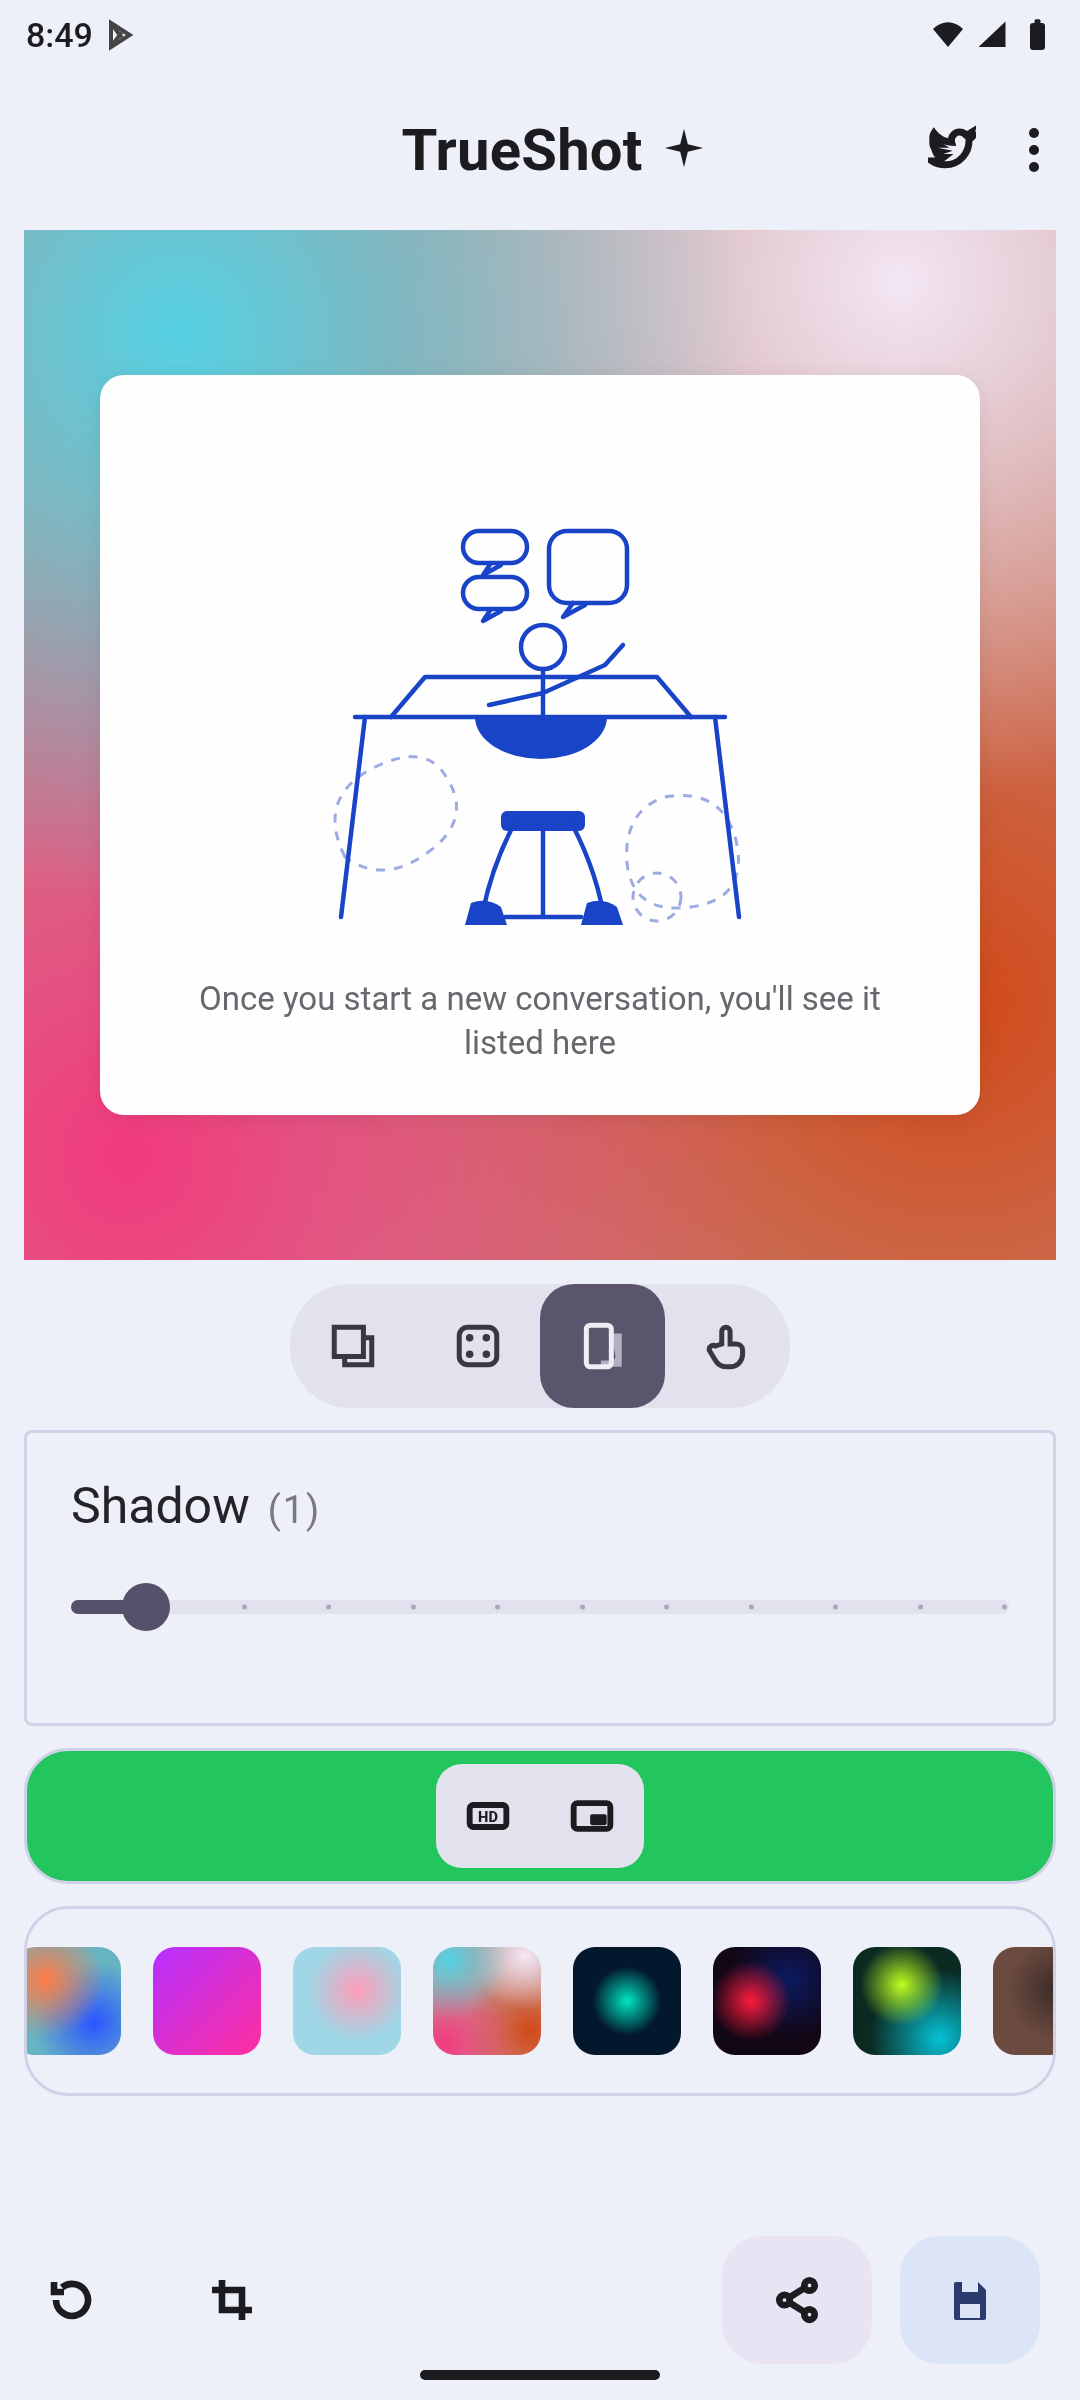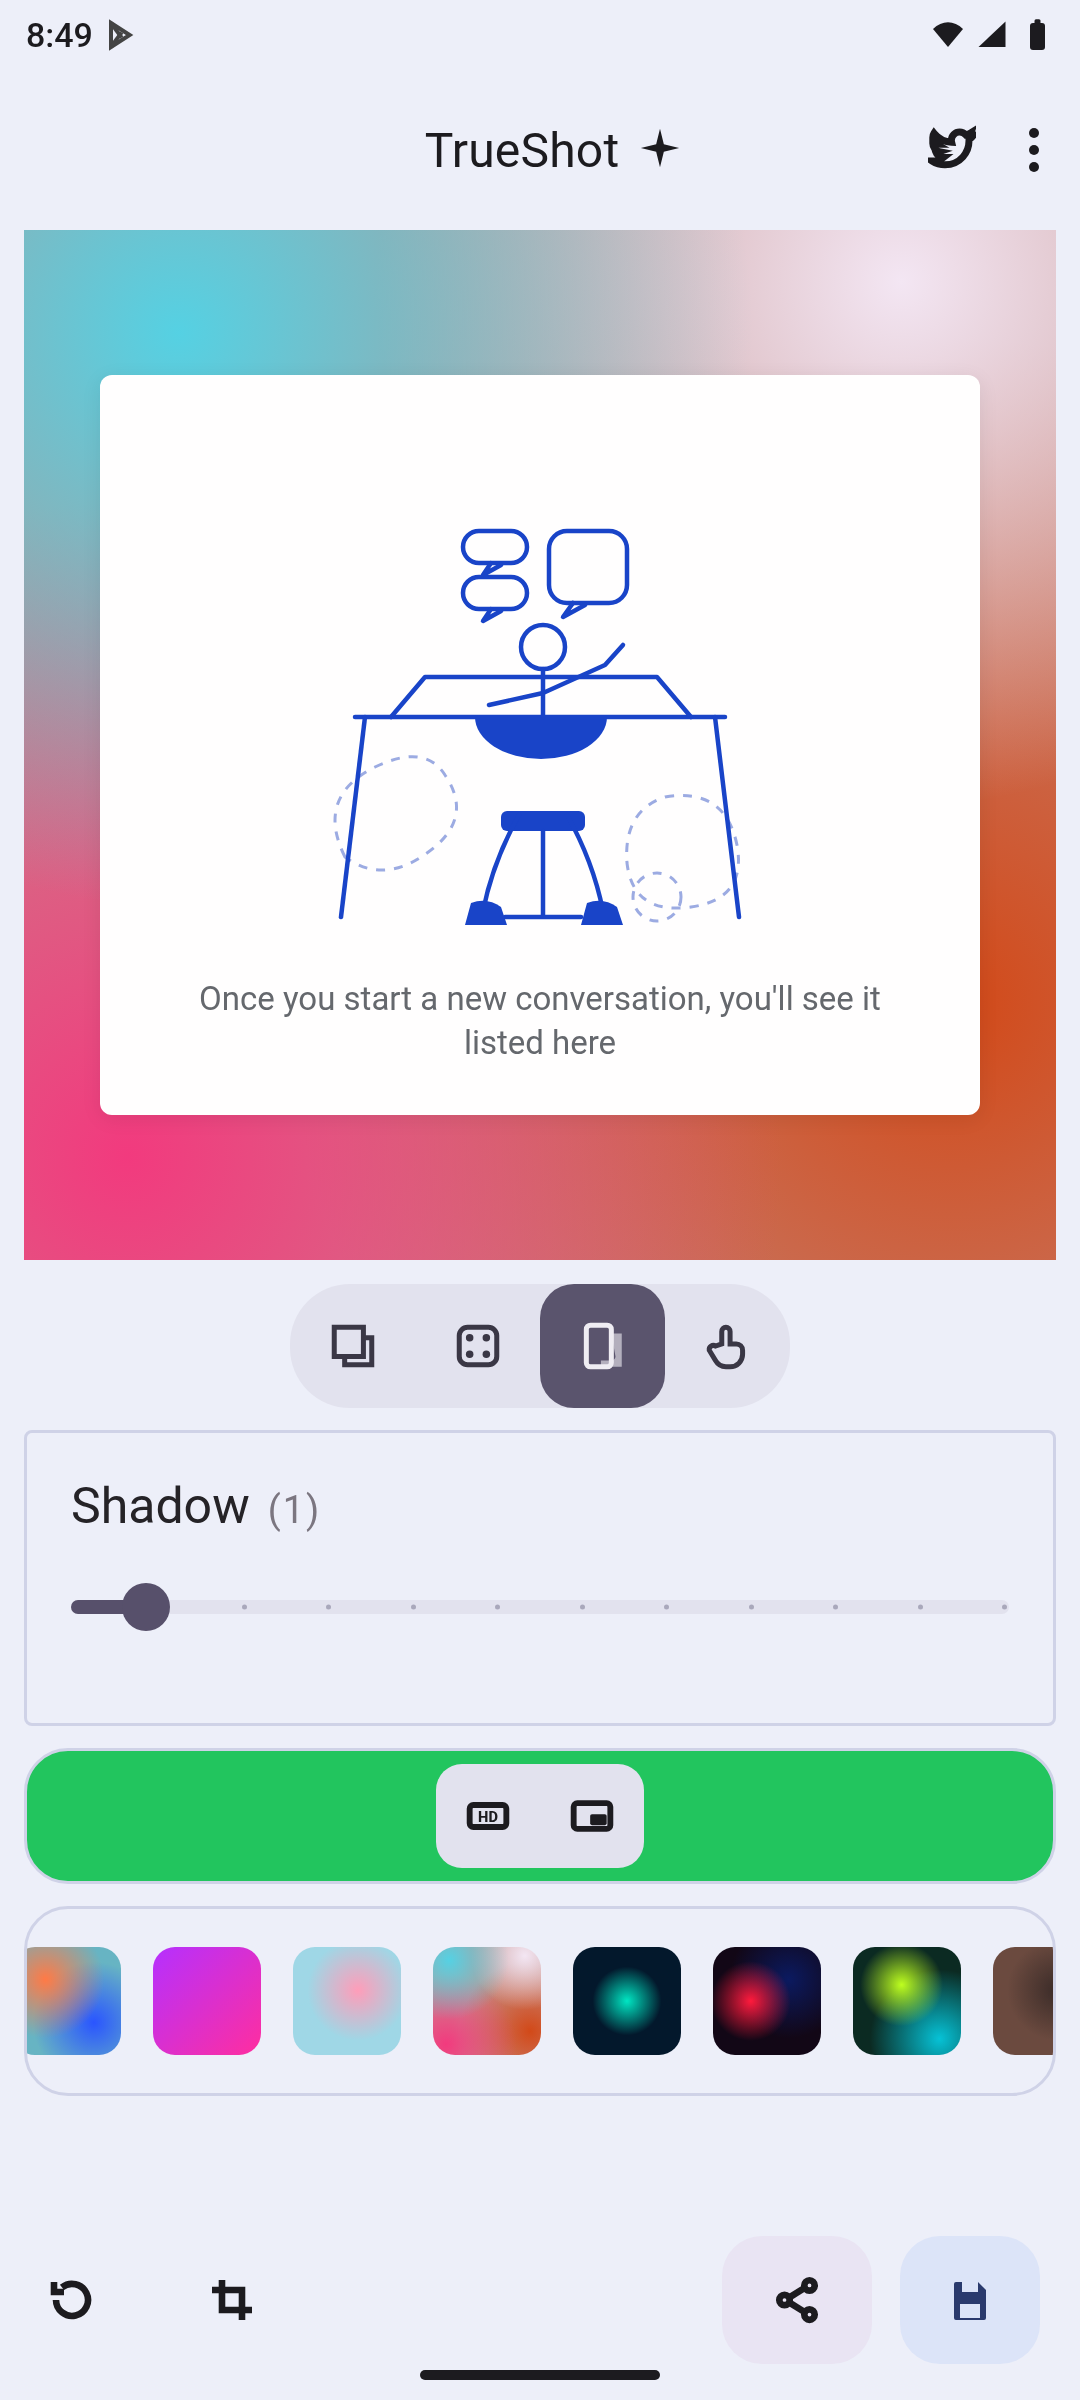--- a/index.html
+++ b/index.html
@@ -26,21 +26,21 @@
 .wifi-ic, .cell-ic, .batt-ic { display: inline-flex; }
 .wifi-ic svg, .cell-ic svg, .batt-ic svg { width: 36px; height: 36px; fill: #1c1b1f; }
 
 .app-bar {
   height: 160px;
   display: flex; align-items: center; justify-content: space-between;
   padding: 0 40px;
   background: #edeff9;
 }
 .app-title-wrap { display: flex; align-items: center; gap: 18px; flex: 1; justify-content: center; margin-left: 70px;}
-.app-title { font-size: 48px; font-weight: 400; letter-spacing: 0.2px;}
+.app-title { font-size: 58px; font-weight: 700; letter-spacing: 0.2px;}
 .sparkle-ic svg { width: 46px; height: 46px; fill: #1c1b1f; }
 .app-actions { display: flex; align-items: center; gap: 52px; }
 .twitter-ic svg { width: 48px; height: 48px; stroke: #1c1b1f; fill: none; stroke-width: 3.5; }
 .more-ic { display: flex; flex-direction: column; gap: 7px; width: 12px; align-items: center; }
 .more-dot { width: 10px; height: 10px; border-radius: 50%; background: #1c1b1f; }
 
 .preview-wrap {
   margin: 0 24px;
   height: 1030px;
   position: relative;
@@ -53,21 +53,21 @@
     radial-gradient(circle at 85% 5%, #f3e6f3 0%, rgba(243,230,243,0) 40%),
     radial-gradient(circle at 10% 90%, #f23a7e 0%, rgba(242,58,126,0) 50%),
     radial-gradient(circle at 90% 75%, #d24918 0%, rgba(210,73,24,0) 55%),
     linear-gradient(#c28e89, #c28e89);
 }
 .preview-card {
   position: relative;
   width: 880px;
   height: 740px;
   background: #fffefe;
-  border-radius: 12px;
+  border-radius: 24px;
   padding: 40px 40px 50px;
   display: flex; flex-direction: column; align-items: center; justify-content: flex-end;
   box-shadow: 0 4px 20px rgba(0,0,0,0.08);
 }
 .illustration {
   width: 470px; height: 440px;
   position: relative;
   margin-bottom: 40px;
 }
 .illustration svg { width: 100%; height: 100%; }

